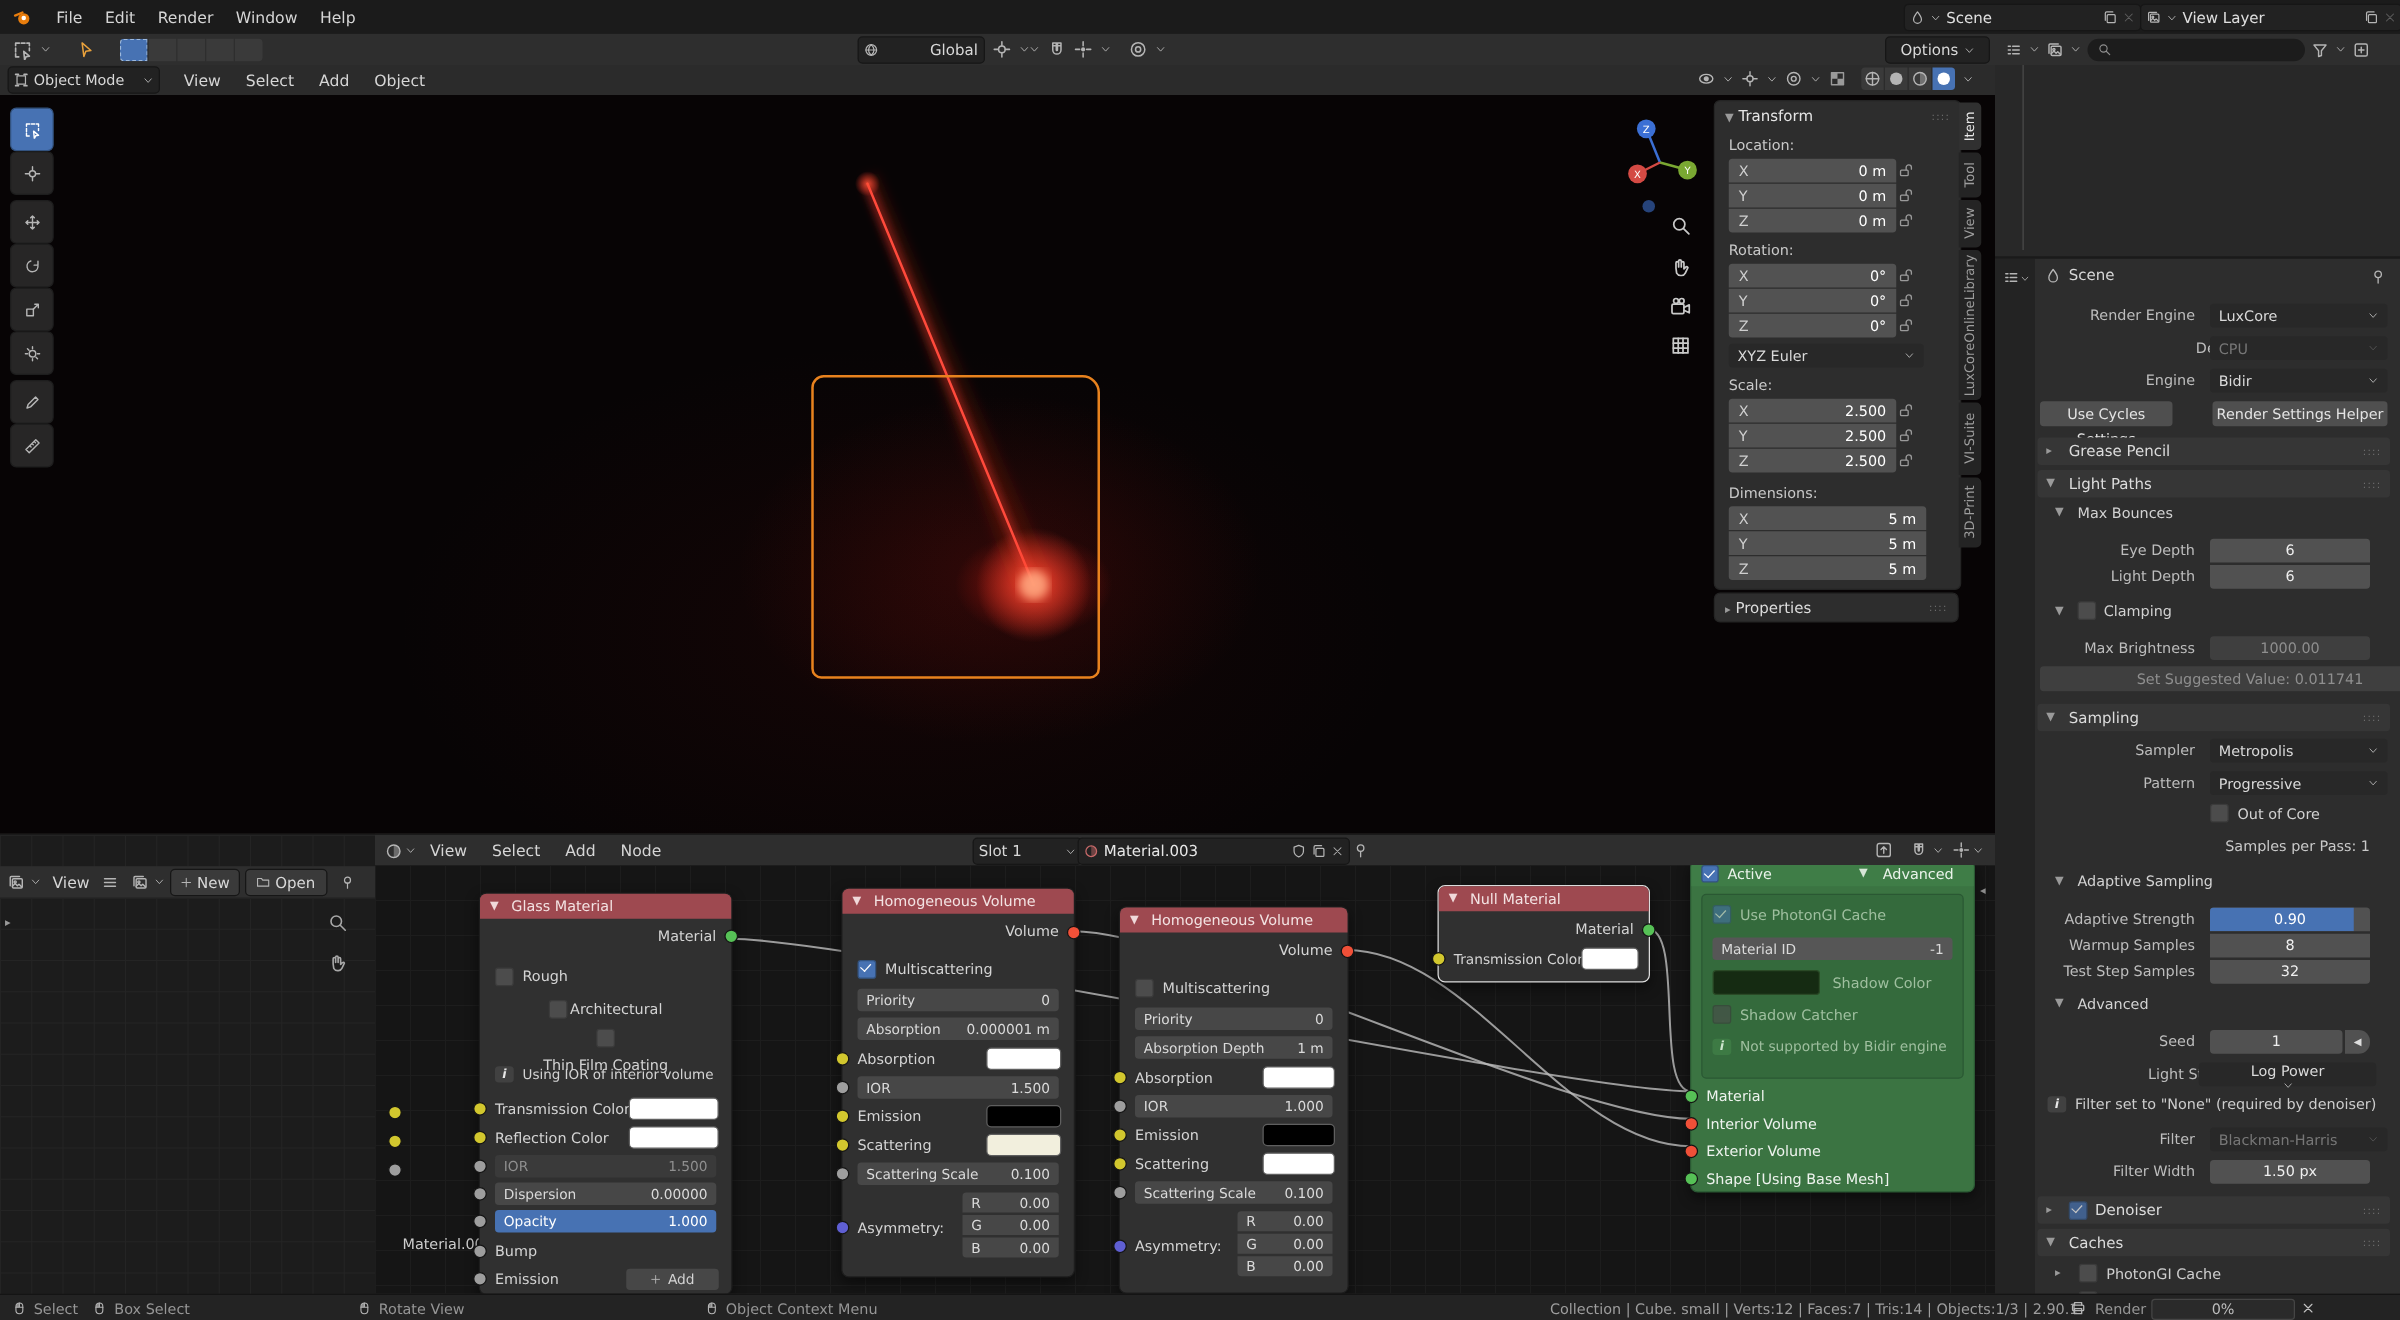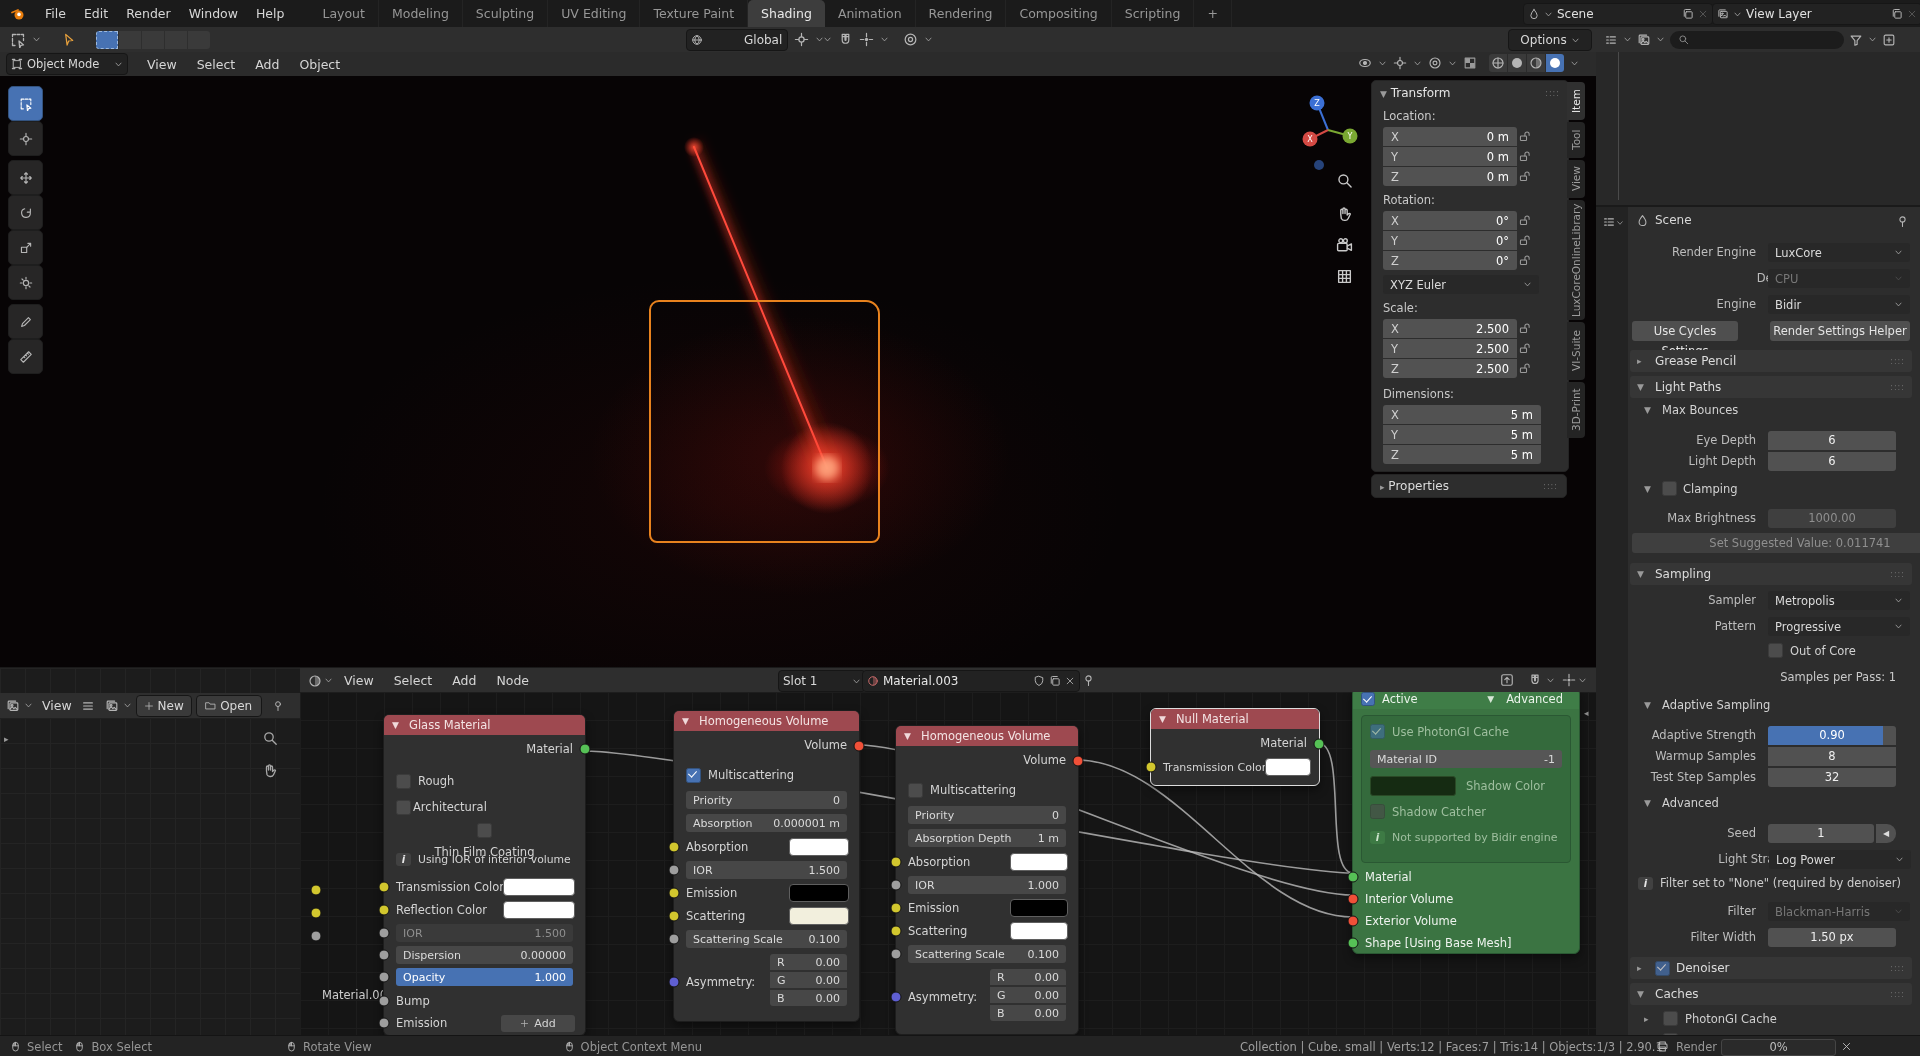--- a/index.html
+++ b/index.html
@@ -63,33 +63,20 @@
           <circle cx="9" cy="9" r="4.5" fill="currentColor" stroke="none"></circle>
           <circle cx="9" cy="8.4" r="1.8" fill="#fff" stroke="none"></circle>
           <path d="M2 6.5L8 4" stroke-width="1.8"></path>
         </svg>
       </span>
     <span class="menu">File</span>
     <span class="menu">Edit</span>
     <span class="menu">Render</span>
     <span class="menu">Window</span>
     <span class="menu">Help</span>
-    <div class="flex" style="margin-left:16px;height:27px;">
-      <span class="tab">Layout</span>
-      <span class="tab">Modeling</span>
-      <span class="tab">Sculpting</span>
-      <span class="tab">UV Editing</span>
-      <span class="tab">Texture Paint</span>
-      <span class="tab on">Shading</span>
-      <span class="tab">Animation</span>
-      <span class="tab">Rendering</span>
-      <span class="tab">Compositing</span>
-      <span class="tab">Scripting</span>
-      <span class="tab">+</span>
-    </div>
     <div class="widget abs" style="left:1523px;top:3px;width:180px;">
       <span class="ic" style="width:12px;height:12px;">
           <svg viewBox="0 0 16 16" fill="none" stroke="currentColor" stroke-width="1.3" stroke-linecap="round" stroke-linejoin="round">
             <path d="M8 2q4.2 5.2 4.2 8a4.2 4.2 0 11-8.4 0Q3.8 7.2 8 2z"></path>
           </svg>
         </span>
       <span class="ic" style="width:9px;height:9px;">
           <svg viewBox="0 0 16 16" fill="none" stroke="currentColor" stroke-width="1.3" stroke-linecap="round" stroke-linejoin="round">
             <path d="M3.5 5.5l4.5 5 4.5-5"></path>
           </svg>
@@ -757,21 +744,21 @@
     <div class="plabel" style="left:0px;top:561px;">Test Step Samples</div>
     <div class="num abs" style="left:172px;top:561px;width:128px;border-radius:0 0 3px 3px;">32</div>
     <div class="abs flex" style="left:48px;top:589px;gap:6px;">
       <span class="arrow">▼</span>
         <span style="font-size:11.5px;color:#d2d2d2;">Advanced</span>
       </div>
     <div class="plabel" style="left:0px;top:617px;">Seed</div>
     <div class="num abs" style="left:172px;top:617px;width:106px;">1</div>
     <div class="abs" style="left:280px;top:617px;width:20px;height:19px;background:#515151;border-radius:0 9px 9px 0;text-align:center;line-height:19px;font-size:8px;color:#ddd;">◀</div>
     <div class="plabel" style="left:0px;top:643px;padding-left:44px;">Light Strategy</div>
-    <div class="ddp abs" style="left:173px;top:643px;width:128px;">
+    <div class="ddp abs" style="left:163px;top:643px;width:128px;flex-direction:column;">
         <span>Log Power</span>
         <span class="ic" style="width:9px;height:9px;">
           <svg viewBox="0 0 16 16" fill="none" stroke="currentColor" stroke-width="1.3" stroke-linecap="round" stroke-linejoin="round">
             <path d="M3.5 5.5l4.5 5 4.5-5"></path>
           </svg>
         </span>
       </div>
     <div class="abs flex" style="left:42px;top:669px;gap:7px;">
       <span class="iico">i</span>
       <span style="font-size:11.5px;color:#cdcdcd;">Filter set to "None" (required by denoiser)</span>
@@ -986,21 +973,21 @@
           <span>Glass Material</span>
         </div>
       <div class="nrow" style="top:24px;justify-content:flex-end;">
           <span>Material</span>
         </div>
       <span class="sock" style="left:100%;top:34px;background:#56c156;"></span>
       <div class="nrow" style="top:56px;gap:7px;">
           <span class="chk"></span>
           <span>Rough</span>
         </div>
-      <div class="nrow" style="top:82px;gap:2px;">
+      <div class="nrow" style="top:82px;gap:2px;justify-content:center;">
           <span class="chk"></span>
           <span>Architectural</span>
         </div>
       <div class="nrow" style="top:108px;gap:7px;flex-direction:column;">
           <span class="chk"></span>
           <span>Thin Film Coating</span>
         </div>
       <div class="nrow" style="top:134px;gap:7px;">
           <span class="iico">i</span>
           <span style="font-size:10.8px;">Using IOR of interior volume</span>

